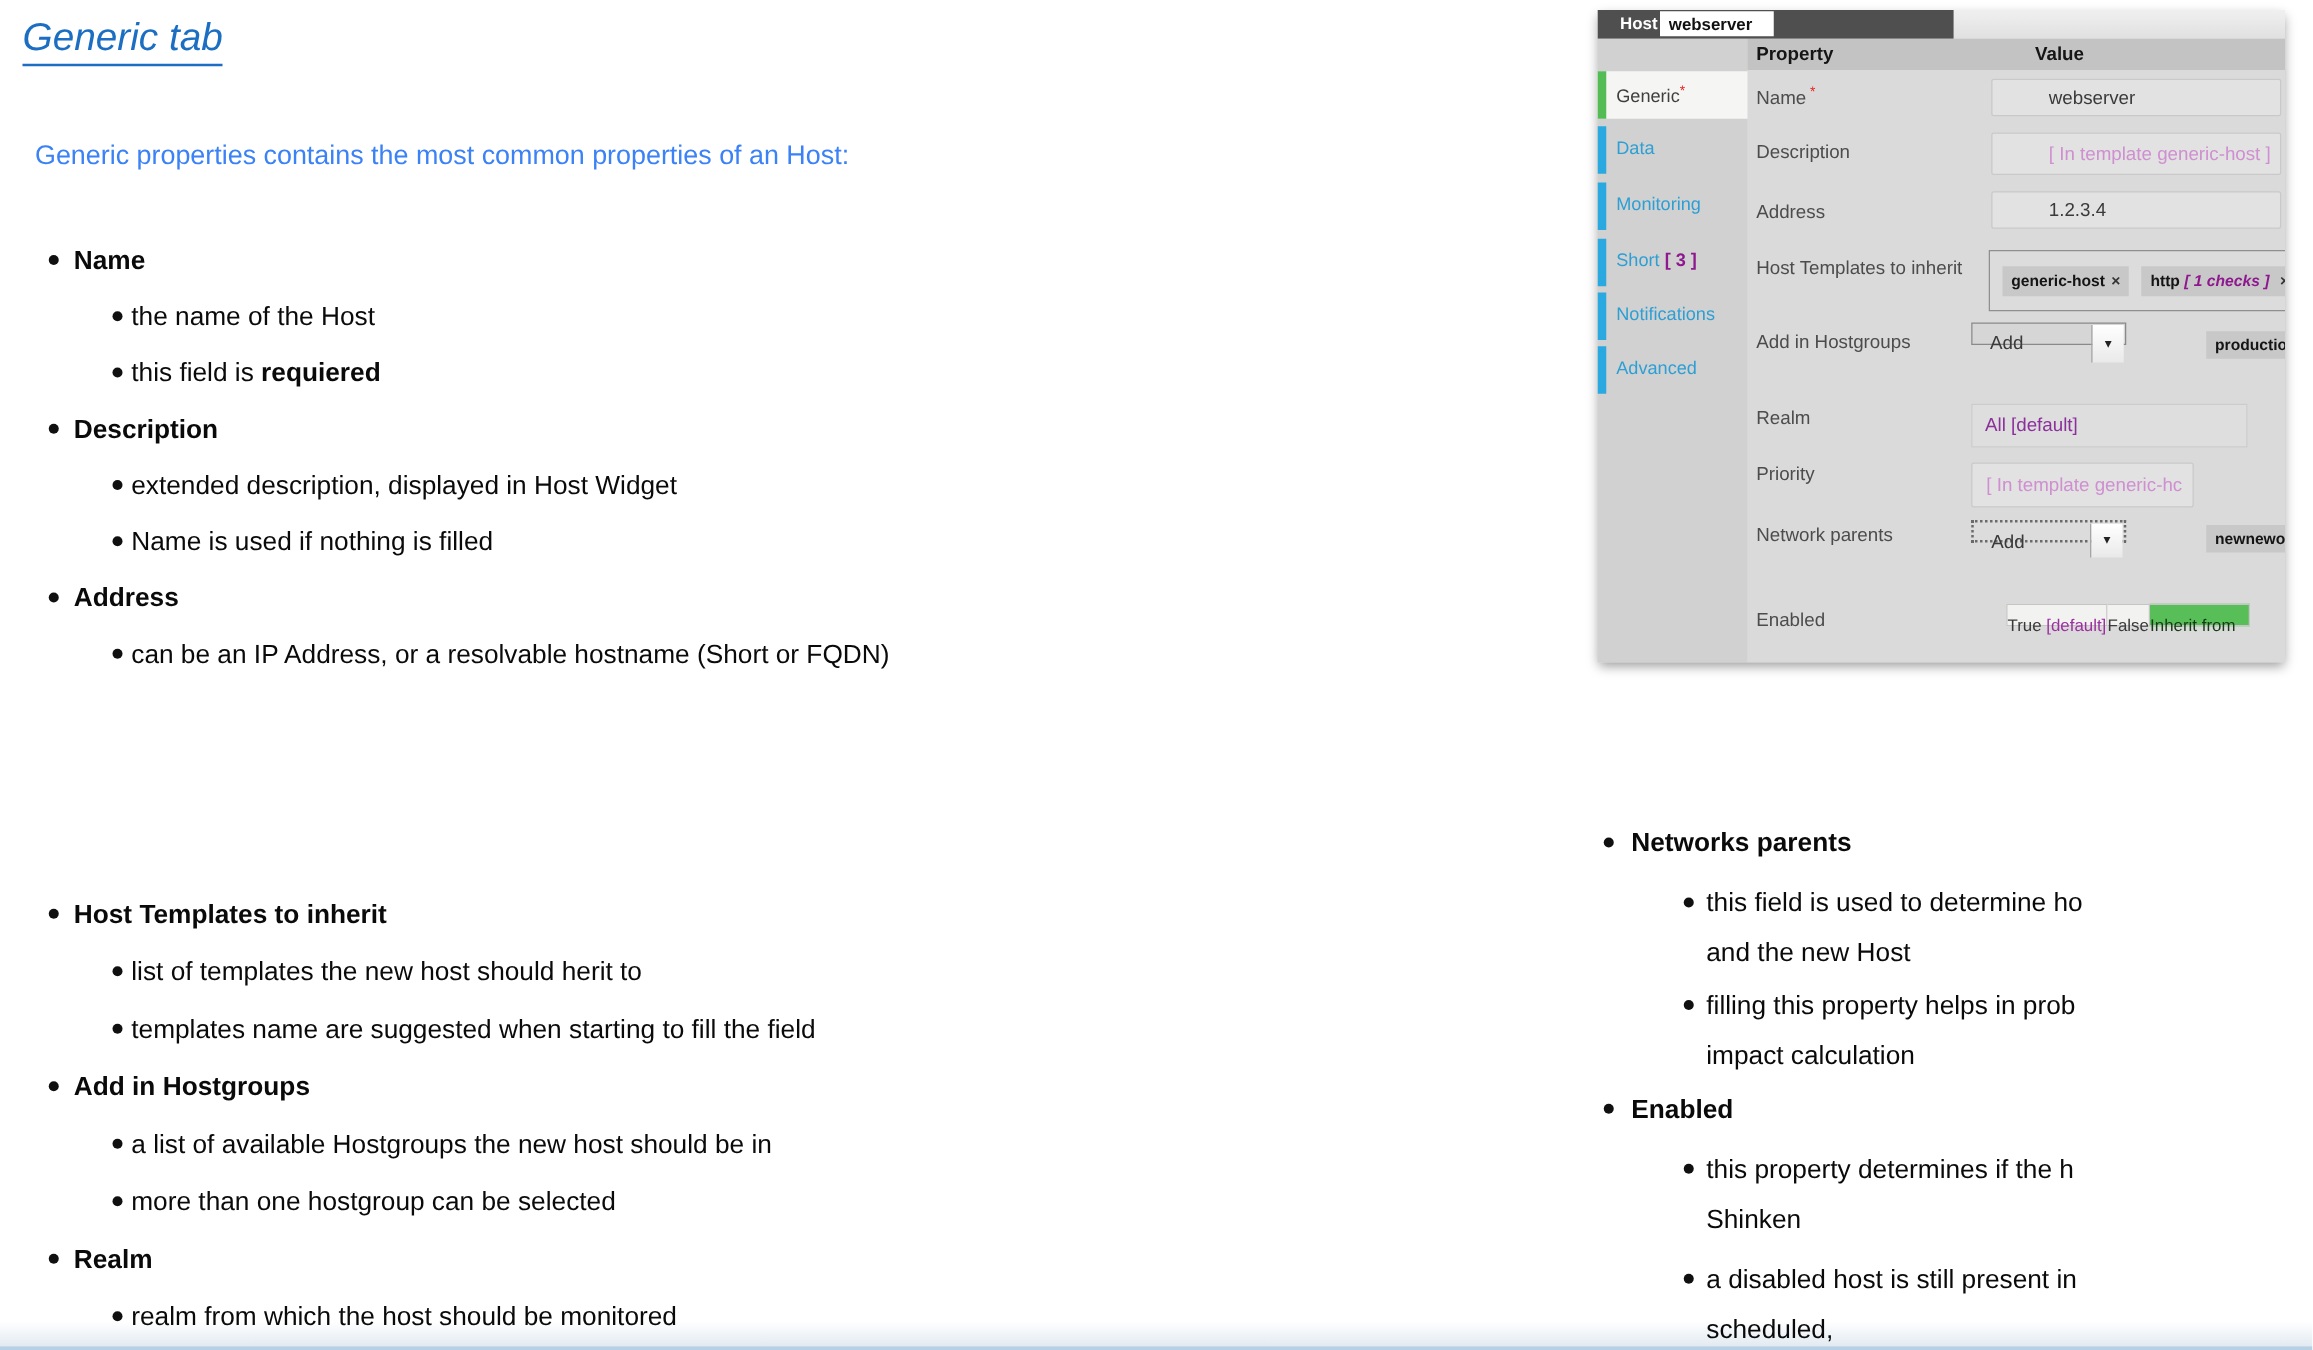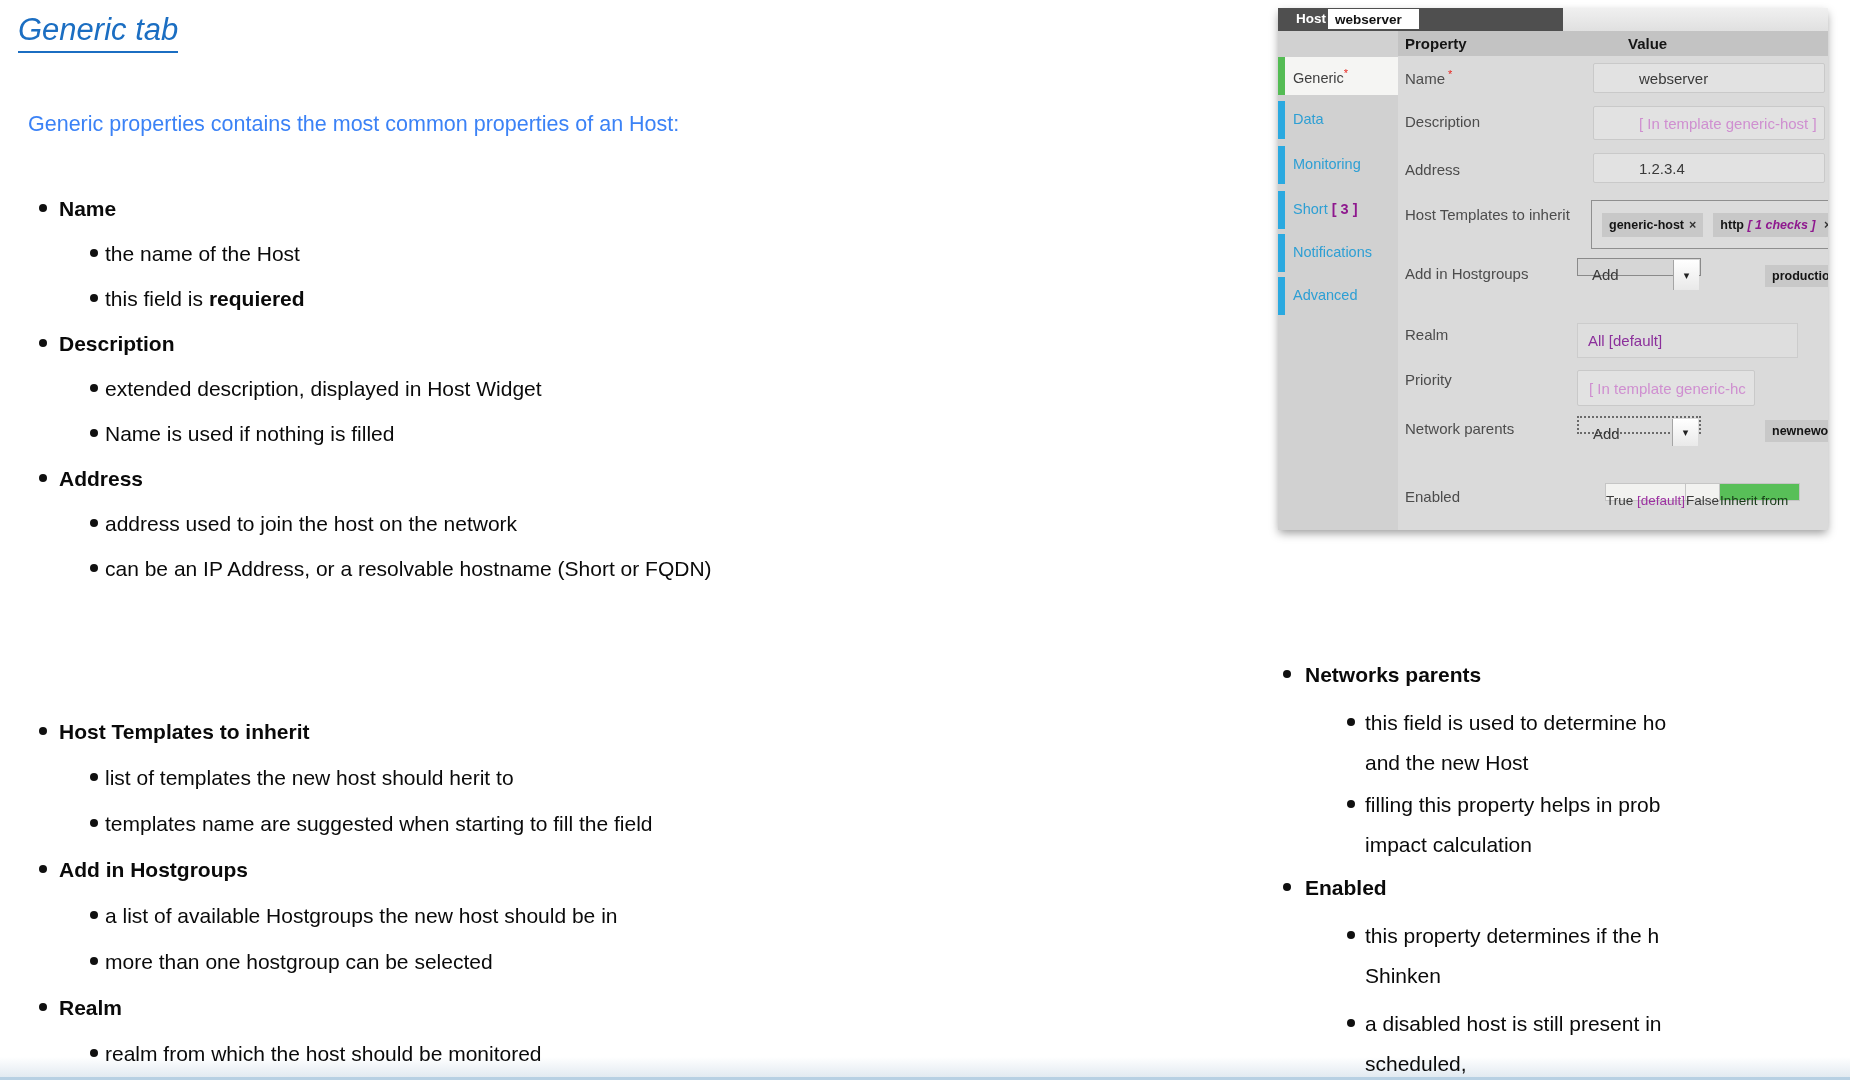--- a/index.html
+++ b/index.html
@@ -165,21 +165,20 @@
   <p class="doc-intro">Generic properties contains the most common properties of an Host:</p>
 
   <div class="llist groupA">
     <div class="line b1"><span class="t">Name</span></div>
     <div class="line b2"><span class="t">the name of the Host</span></div>
     <div class="line b2"><span class="t">this field is </span><span class="t bb">requiered</span></div>
     <div class="line b1"><span class="t">Description</span></div>
     <div class="line b2"><span class="t">extended description, displayed in Host Widget</span></div>
     <div class="line b2"><span class="t">Name is used if nothing is filled</span></div>
     <div class="line b1"><span class="t">Address</span></div>
-    <div class="line b2"><span class="t">address used to join the host on the network</span></div>
     <div class="line b2"><span class="t">can be an IP Address, or a resolvable hostname (Short or FQDN)</span></div>
   </div>
 
   <div class="llist groupB">
     <div class="line b1"><span class="t">Host Templates to inherit</span></div>
     <div class="line b2"><span class="t">list of templates the new host should herit to</span></div>
     <div class="line b2"><span class="t">templates name are suggested when starting to fill the field</span></div>
     <div class="line b1"><span class="t">Add in Hostgroups</span></div>
     <div class="line b2"><span class="t">a list of available Hostgroups the new host should be in</span></div>
     <div class="line b2"><span class="t">more than one hostgroup can be selected</span></div>

